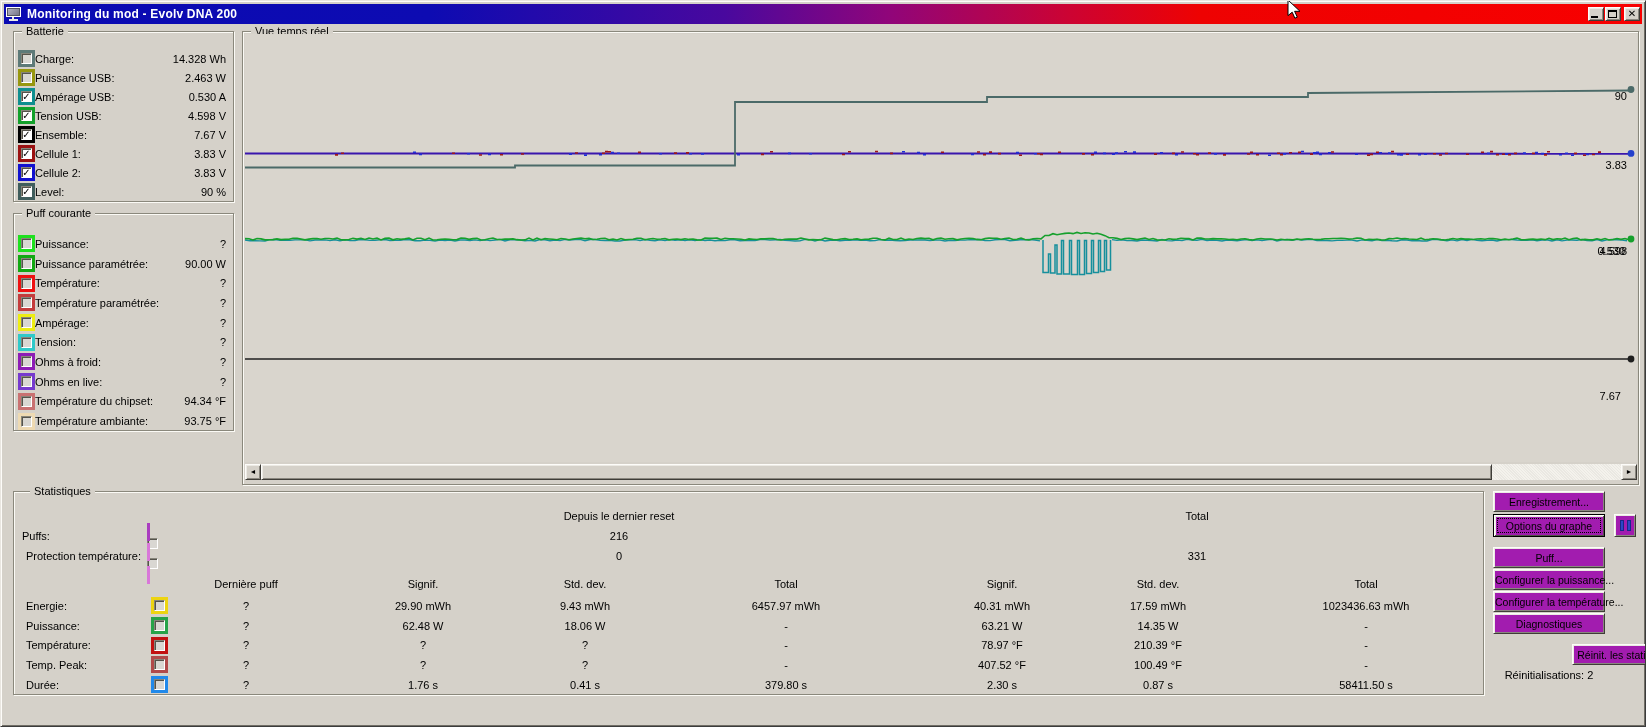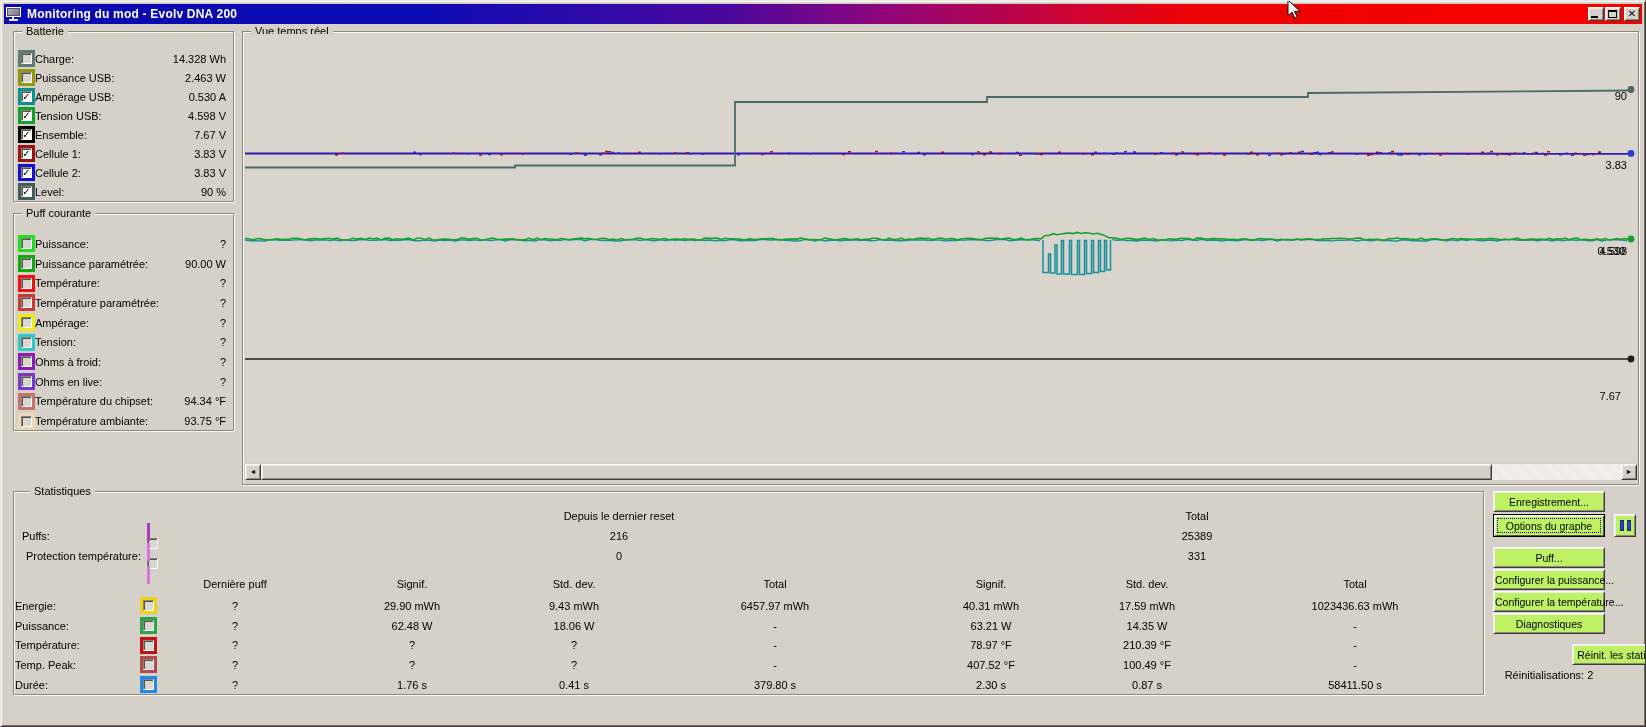--- a/index.html
+++ b/index.html
@@ -47,28 +47,28 @@
   .hscroll{position:absolute;left:2px;height:16px;display:flex;}
   .sb-btn{width:16px;height:16px;background:#d5d1c9;border:1px solid;border-color:#fdfcf9 #3f3d38 #3f3d38 #fdfcf9;
     box-shadow:inset 1px 1px 0 #eceae4, inset -1px -1px 0 #8a877f;font-size:7px;line-height:14px;text-align:center;padding:0;}
   .sb-thumb{height:16px;background:#d5d1c9;border:1px solid;border-color:#fdfcf9 #3f3d38 #3f3d38 #fdfcf9;
     box-shadow:inset 1px 1px 0 #eceae4, inset -1px -1px 0 #8a877f;}
   .sb-track{height:16px;flex:1;background:#eae8e2;
     background-image:repeating-linear-gradient(45deg,#f4f2ec 0 1px,transparent 1px 2px);}
   
   .abs{position:absolute;white-space:nowrap;}
   .ctr{text-align:center;}
-  .stat-row,.stat-header{display:flex;align-items:center;padding-left:1px;}
+  .stat-row,.stat-header{display:flex;align-items:center;padding-left:12px;}
   .stat-header{height:14px;}
   .stat-row{height:19.7px;}
   .sc{flex:0 0 auto;text-align:center;white-space:nowrap;}
   .sc.lab{text-align:left;}
   .sc.swc{display:flex;justify-content:flex-start;align-items:center;}
   
-  .btn95{position:absolute;background:#bef264;border:1px solid;border-color:#fdfcf9 #3f3d38 #3f3d38 #fdfcf9;
+  .btn95{position:absolute;background:#a21caf;border:1px solid;border-color:#fdfcf9 #3f3d38 #3f3d38 #fdfcf9;
     box-shadow:inset 1px 1px 0 #eceae4, inset -1px -1px 0 #8a877f;
     font-family:"Liberation Sans","DejaVu Sans",sans-serif;font-size:10.5px;color:#000;padding:0 1px;white-space:nowrap;}
   .btn95.default{border-color:#000;box-shadow:inset 1px 1px 0 #fdfcf9, inset -1px -1px 0 #55534b, inset 2px 2px 0 #eceae4;}
   .btn95.default::after{content:"";position:absolute;inset:3px;border:1px dotted #000;}
   .pause-icon{position:absolute;inset:0;display:flex;align-items:center;justify-content:center;gap:3px;}
   .pause-icon i{display:block;width:4px;height:11px;background:#2b46c8;border:1px solid #16288a;}
   
   .statusbar{position:absolute;left:3px;right:3px;top:697px;height:26px;border-top:1px solid #8a887c;
     box-shadow:inset 0 1px 0 #fbfaf5;}
   .statusbar .abs{top:0;line-height:25px;}
@@ -283,21 +283,20 @@
 
   <div class="group" style="left:12px;top:490px;width:1471px;height:204px;">
     <span class="legend" style="left:16px;">Statistiques</span>
 
     <div class="abs ctr" style="left:405px;top:18px;width:400px;">Depuis le dernier reset</div>
     <div class="abs ctr" style="left:983px;top:18px;width:400px;">Total</div>
 
     <div class="abs" style="left:8px;top:38px;">Puffs:</div>
     <div class="abs" style="left:133px;top:34px;"><span class="swatch" style="background: rgb(170, 60, 192);"><span class="cb"></span></span></div>
     <div class="abs ctr" style="left:405px;top:38px;width:400px;">216</div>
-    <div class="abs ctr" style="left:983px;top:38px;width:400px;">25389</div>
 
     <div class="abs" style="left:12px;top:58px;">Protection température:</div>
     <div class="abs" style="left:133px;top:54px;"><span class="swatch" style="background: rgb(217, 119, 217);"><span class="cb"></span></span></div>
     <div class="abs ctr" style="left:405px;top:58px;width:400px;">0</div>
     <div class="abs ctr" style="left:983px;top:58px;width:400px;">331</div>
 
     <div id="stats-header" class="stat-header" style="position:absolute;left:0;right:0;top:85px;">
         <span class="sc lab" style="width: 125px;"></span>
         <span class="sc" style="width: 30px;"></span>
         <span class="sc" style="width: 130px;">Dernière puff</span>

